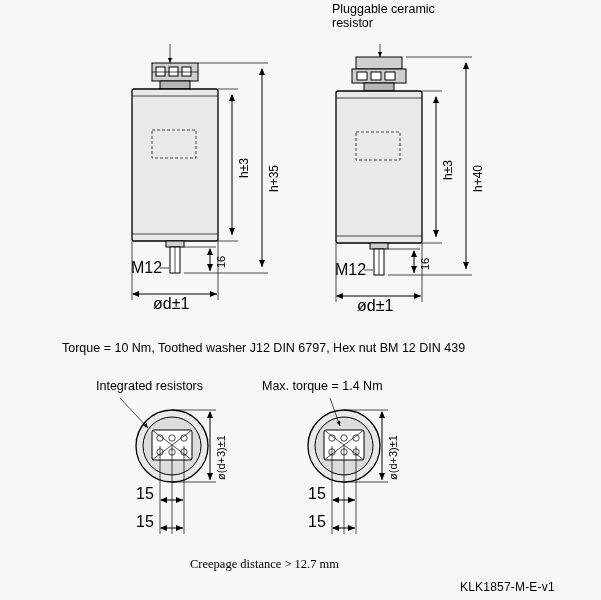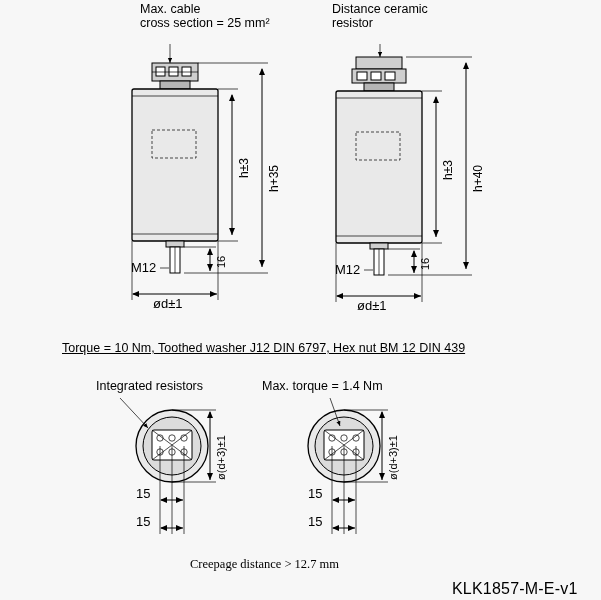--- a/index.html
+++ b/index.html
@@ -6,24 +6,24 @@
   body{
     width:601px;height:600px;
     background:#f7f7f7;
     font-family:"Liberation Sans", sans-serif;
     color:#000;
     position:relative;
     overflow:hidden;
   }
   .stage{position:absolute;left:0;top:0;width:601px;height:600px;}
   .lbl{position:absolute;font-size:12.5px;line-height:14px;white-space:pre;}
-  .lbl.sm{font-size:13px;}
+  .lbl.sm{font-size:16px;}
   .vert{position:absolute;font-size:12px;white-space:nowrap;transform-origin:0 0;transform:rotate(-90deg);}
   .vert.sm{font-size:11px;}
-  .code{position:absolute;font-size:16px;letter-spacing:.2px;white-space:nowrap;}
+  .code{position:absolute;font-size:12px;letter-spacing:.2px;white-space:nowrap;margin-left:8px;}
   svg{position:absolute;left:0;top:0;}
   .ln{stroke:#000;stroke-width:1;fill:none;}
   .thin{stroke:#000;stroke-width:.7;fill:none;}
   .dash{stroke:#000;stroke-width:.7;fill:none;stroke-dasharray:3 2;}
   .body-fill{fill:#e9e9e9;stroke:#000;stroke-width:1.3;}
   .white{fill:#fff;stroke:#000;stroke-width:1;}
   .gray{fill:#cfcfcf;stroke:#000;stroke-width:1;}
   .dkgray{fill:#b5b5b5;stroke:#000;stroke-width:1;}
 </style>
 </head>
@@ -173,38 +173,36 @@
       <line class="thin" x1="344" y1="446" x2="344" y2="534"></line>
       <line class="thin" x1="356" y1="446" x2="356" y2="534"></line>
       <line class="thin" x1="344" y1="410" x2="388" y2="410"></line>
       <line class="thin" x1="344" y1="482" x2="388" y2="482"></line>
       <line class="ln" x1="382" y1="412" x2="382" y2="480" marker-start="url(#ah2)" marker-end="url(#ah)"></line>
       <line class="ln" x1="333" y1="500" x2="355" y2="500" marker-start="url(#ah2)" marker-end="url(#ah)"></line>
       <line class="ln" x1="333" y1="528" x2="355" y2="528" marker-start="url(#ah2)" marker-end="url(#ah)"></line>
     </g>
   </svg>
 
-  <div class="lbl" style="left:140px;top:2px;">Max. cable
-cross section = 25 mm²</div>
-  <div class="lbl" style="left:332px;top:2px;">Distance ceramic
+  <div class="lbl" style="left:332px;top:2px;">Pluggable ceramic
 resistor</div>
 
   <div class="vert" style="left:237px;top:178px;">h±3</div>
   <div class="vert" style="left:267px;top:192px;">h+35</div>
   <div class="vert sm" style="left:215px;top:268px;">16</div>
   <div class="lbl sm" style="left:131px;top:261px;">M12</div>
   <div class="lbl sm" style="left:153px;top:297px;">ød±1</div>
 
   <div class="vert" style="left:441px;top:180px;">h±3</div>
   <div class="vert" style="left:471px;top:192px;">h+40</div>
   <div class="vert sm" style="left:419px;top:270px;">16</div>
   <div class="lbl sm" style="left:335px;top:263px;">M12</div>
   <div class="lbl sm" style="left:357px;top:299px;">ød±1</div>
 
-  <div class="lbl" style="left:62px;top:341px;text-decoration:underline;">Torque = 10 Nm, Toothed washer J12 DIN 6797, Hex nut BM 12 DIN 439</div>
+  <div class="lbl" style="left:62px;top:341px;">Torque = 10 Nm, Toothed washer J12 DIN 6797, Hex nut BM 12 DIN 439</div>
 
   <div class="lbl" style="left:56px;top:379px;margin-left:40px;">Integrated resistors</div>
   <div class="lbl" style="left:262px;top:379px;">Max. torque = 1.4 Nm</div>
 
   <div class="vert sm" style="left:215px;top:480px;">ø(d+3)±1</div>
   <div class="vert sm" style="left:387px;top:480px;">ø(d+3)±1</div>
 
   <div class="lbl sm" style="left:136px;top:487px;">15</div>
   <div class="lbl sm" style="left:136px;top:515px;">15</div>
   <div class="lbl sm" style="left:308px;top:487px;">15</div>

